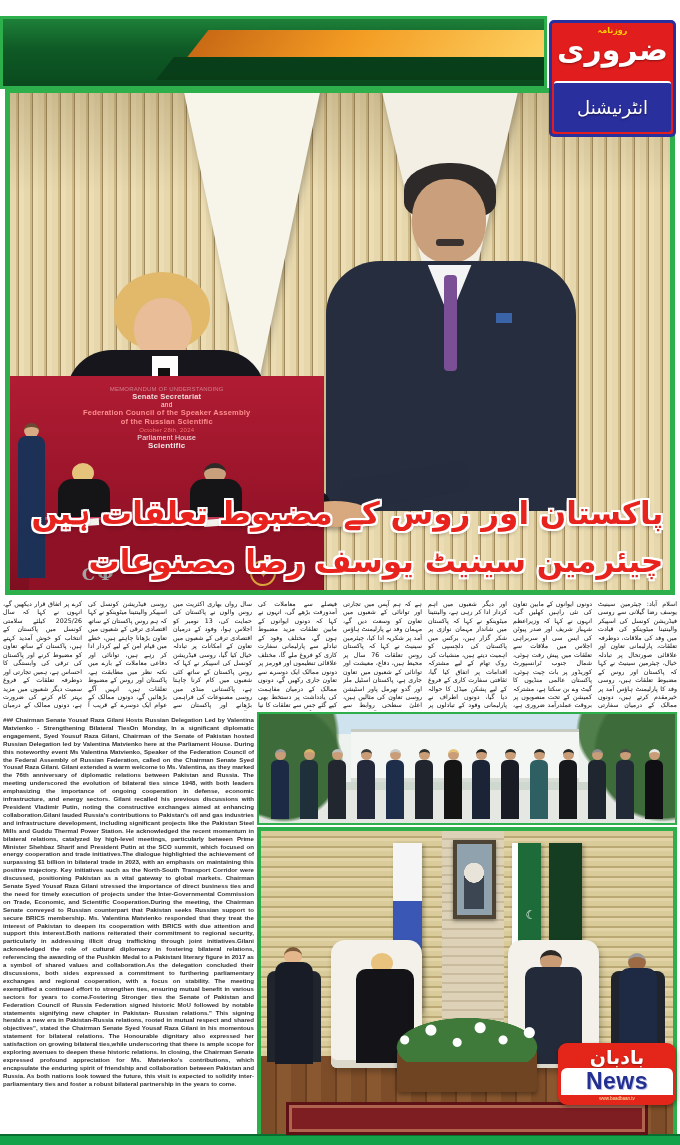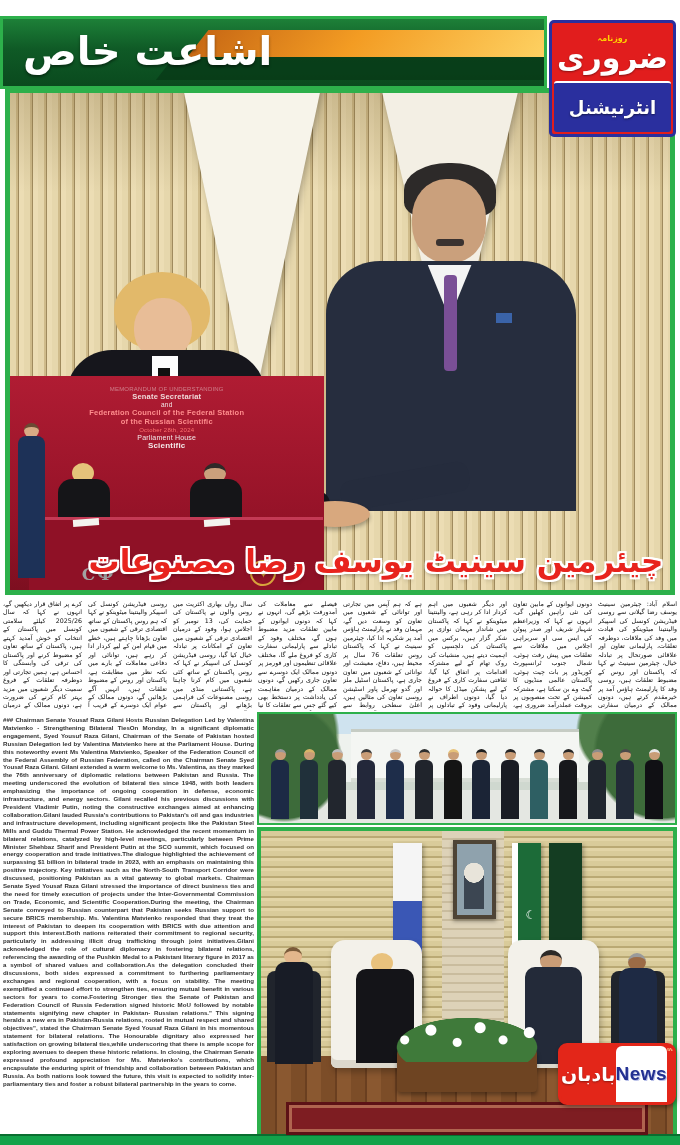--- a/index.html
+++ b/index.html
@@ -38,27 +38,27 @@
     text-shadow:0 2px 3px rgba(0,0,0,.45); z-index:2;
   }
 
   
   #masthead {
     position:absolute; left:549px; top:20px; width:127px; height:117px;
     border:3px solid #2a2f9e; border-radius:5px; background:#e11d1d;
     z-index:30; display:flex; flex-direction:column; overflow:hidden;
   }
   #masthead .m-top { flex:1.2; position:relative; text-align:center; }
-  #masthead .m-tagline { color:#ffd200; font-size:8px; font-weight:bold; padding-top:11px; }
+  #masthead .m-tagline { color:#ffd200; font-size:8px; font-weight:bold; padding-top:3px; }
   #masthead .m-title { color:#fff; font-size:30px; font-weight:bold; line-height:30px; text-shadow:0 1px 2px rgba(0,0,0,.4); }
   #masthead .m-bottom {
     flex:1; background:#2a2f9e; border-top:2px solid #fff; margin:0 2px 2px 2px;
     display:flex; align-items:center; justify-content:center; border-radius:3px;
   }
-  #masthead .m-subtitle { color:#fff; font-size:18px; font-weight:bold; text-shadow:0 1px 2px rgba(0,0,0,.5); }
+  #masthead .m-subtitle { color:#fff; font-size:18px; font-weight:normal; text-shadow:0 1px 2px rgba(0,0,0,.5); }
 
   
   #main-photo {
     position:absolute; left:5px; top:88px; width:670px; height:507px;
     border:5px solid #2db04b; overflow:hidden;
     background:
       linear-gradient(180deg, rgba(120,95,50,.25) 0%, rgba(0,0,0,0) 20%),
       repeating-linear-gradient(90deg,#e6d7ac 0 6px,#cfbb8a 6px 8px,#9f8a5d 8px 9px,#ecddb4 9px 14px);
   }
   .pennant { position:absolute; width:0; height:0; border-left:70px solid transparent; border-right:70px solid transparent; filter:drop-shadow(2px 3px 3px rgba(0,0,0,.25)); }
@@ -213,42 +213,41 @@
       radial-gradient(ellipse at 50% 70%, #3f7a3a 0 60%, transparent 61%);
   }
   #mp-rug { position:absolute; left:6%; bottom:0; width:88%; height:11%;
     background:#7e1d22; border:3px solid #5d1216; box-shadow:inset 0 0 0 3px #b0644f; z-index:2; }
 
   
   #badge {
     position:absolute; left:558px; top:1043px; width:118px; height:62px;
     border:3px solid #e32619; border-radius:9px; overflow:hidden; z-index:20;
     background:#e32619; box-shadow:1px 2px 4px rgba(0,0,0,.4);
-    display:flex; flex-direction:row;
+    display:flex; flex-direction:column;
   }
   #badge .b-top { flex:1.1; display:flex; align-items:center; justify-content:center; }
   #badge .b-title { color:#fff; font-size:19px; font-weight:bold; text-shadow:0 1px 2px rgba(0,0,0,.35); }
   #badge .b-mid { flex:1; background:#fff; border-radius:6px 6px 0 0; display:flex; align-items:center; justify-content:center; }
-  #badge .b-news { color:#233091; font-size:19px; font-weight:bold; letter-spacing:.5px; text-shadow:1px 1px 0 #b9c0e8; }
+  #badge .b-news { color:#233091; font-size:23px; font-weight:bold; letter-spacing:.5px; text-shadow:1px 1px 0 #b9c0e8; }
   #badge .b-url { height:8px; background:#e32619; color:#ffe9a8; font-size:4.5px; text-align:center; line-height:8px; }
 
   
   #bottom-bar { position:absolute; left:0; top:1134px; width:680px; height:11px;
     background:#13a24a; border-top:2px solid #0a6e30; }
 </style>
 </head>
 <body>
 
 <div id="page">
 
 
   <div id="banner">
     <div class="stripe-orange"></div>
     <div class="stripe-dark"></div>
-    <div class="banner-title urdu">اشاعت خاص</div>
   </div>
 
   <div id="masthead">
     <div class="m-top">
       <div class="m-tagline urdu">روزنامہ</div>
       <div class="m-title urdu">ضروری</div>
     </div>
     <div class="m-bottom">
       <div class="m-subtitle urdu">انٹرنیشنل</div>
     </div>
@@ -278,21 +277,21 @@
 
     <div class="arm-left"></div>
     <div class="arm-right"></div>
     <div id="handshake"></div>
 
     <div id="signing-inset">
       <div id="signing-caption">
           <div class="cap-line">MEMORANDUM OF UNDERSTANDING</div>
           <div class="cap-line">Senate Secretariat</div>
           <div class="cap-line">and</div>
-          <div class="cap-line">Federation Council of the Federal Station</div>
+          <div class="cap-line">Federation Council of the Speaker Assembly</div>
           <div class="cap-line">of the Russian Scientific</div>
           <div class="cap-line">October 28th, 2024</div>
           <div class="cap-line">Parliament House</div>
           <div class="cap-line">Scientific</div>
         </div>
       <div id="standing-aide">
         <div class="a-head"></div>
         <div class="a-body"></div>
       </div>
       <div class="mini-flag-ru"></div>
@@ -306,20 +305,21 @@
       </div>
       <div id="signing-table">
         <div class="emblem-sf">СФ</div>
         <div class="emblem-pk">✦</div>
       </div>
       <div class="paper" id="paper-left"></div>
       <div class="paper" id="paper-right"></div>
     </div>
 
     <div id="photo-headline" class="urdu">
+        <div class="ph-line">پاکستان اور روس کے مضبوط تعلقات ہیں</div>
         <div class="ph-line">چیئرمین سینیٹ یوسف رضا مصنوعات</div>
       </div>
   </div>
 
   <div id="urdu-columns" class="urdu">
       <div class="u-col">کرے پر اتفاق قرار دیکھیں گے، انہوں نے کہا کہ سال 2025/26 کیلئے سلامتی کونسل میں پاکستان کے انتخاب کو خوش آمدید کہتے ہیں، پاکستان کے ساتھ تعاون کو مضبوط کرنے اور پاکستان کی ترقی کی وابستگی کا احساس ہے، ہمیں تجارتی اور دوطرفہ تعلقات کے فروغ سمیت دیگر شعبوں میں مزید بہتر کام کرنے کی ضرورت ہے، دونوں ممالک کے درمیان تجارت ایک ارب ڈالر سے تجاوز کر گئی ہے، اس</div>
       <div class="u-col">روسی فیڈریشن کونسل کی اسپیکر والینتینا میٹوینکو نے کہا کہ ہم روس پاکستان کے ساتھ اقتصادی ترقی کے شعبوں میں تعاون بڑھانا چاہتے ہیں، خطے میں قیام امن کے لیے کردار ادا کر رہے ہیں، توانائی اور دفاعی معاملات کے بارے میں نکتہ نظر میں مطابقت ہے، پاکستان اور روس کے مضبوط تعلقات ہیں، انہیں آگے بڑھائیں گے، دونوں ممالک کے عوام ایک دوسرے کے قریب آ رہے ہیں، وفاقی دارالحکومت اسلام آباد میں روسی وفد کی چیئرمین سینیٹ یوسف رضا گیلانی سے ملاقات</div>
       <div class="u-col">سال رواں بھاری اکثریت میں روس والوں نے پاکستان کی حمایت کی، 13 نومبر کو اجلاس ہوا، وفود کے درمیان اقتصادی ترقی کے شعبوں میں تعاون کے امکانات پر تبادلہ خیال کیا گیا، روسی فیڈریشن کونسل کی اسپیکر نے کہا کہ روس پاکستان کے ساتھ کئی شعبوں میں کام کرنا چاہتا ہے، پاکستانی منڈی میں روسی مصنوعات کی فراہمی بڑھانے اور پاکستان سے درآمدات کے فروغ پر بھی اتفاق کیا گیا، دونوں ممالک تعاون جاری رکھیں گے</div>
       <div class="u-col">فیصلے سے معاملات کی آمدورفت بڑھے گی، انہوں نے کہا کہ دونوں ایوانوں کے مابین تعلقات مزید مضبوط ہوں گے، مختلف وفود کے تبادلے سے پارلیمانی سفارت کاری کو فروغ ملے گا، مختلف علاقائی تنظیموں اور فورمز پر دونوں ممالک ایک دوسرے سے تعاون جاری رکھیں گے، دونوں ممالک کے درمیان مفاہمت کی یادداشت پر دستخط بھی کیے گئے جس سے تعلقات کا نیا باب کھلے گا، اس موقع پر اہم اعلانات سامنے آئے</div>
       <div class="u-col">ہے کہ ہم آپس میں تجارتی اور توانائی کے شعبوں میں تعاون کو وسعت دیں گے، مہمان وفد نے پارلیمنٹ ہاؤس آمد پر شکریہ ادا کیا، چیئرمین سینیٹ نے کہا کہ پاکستان روس تعلقات 76 سال پر محیط ہیں، دفاع، معیشت اور توانائی کے شعبوں میں تعاون جاری ہے، پاکستان اسٹیل ملز اور گدو تھرمل پاور اسٹیشن روسی تعاون کی مثالیں ہیں، اعلیٰ سطحی روابط سے تعلقات میں تیزی آئی ہے</div>

